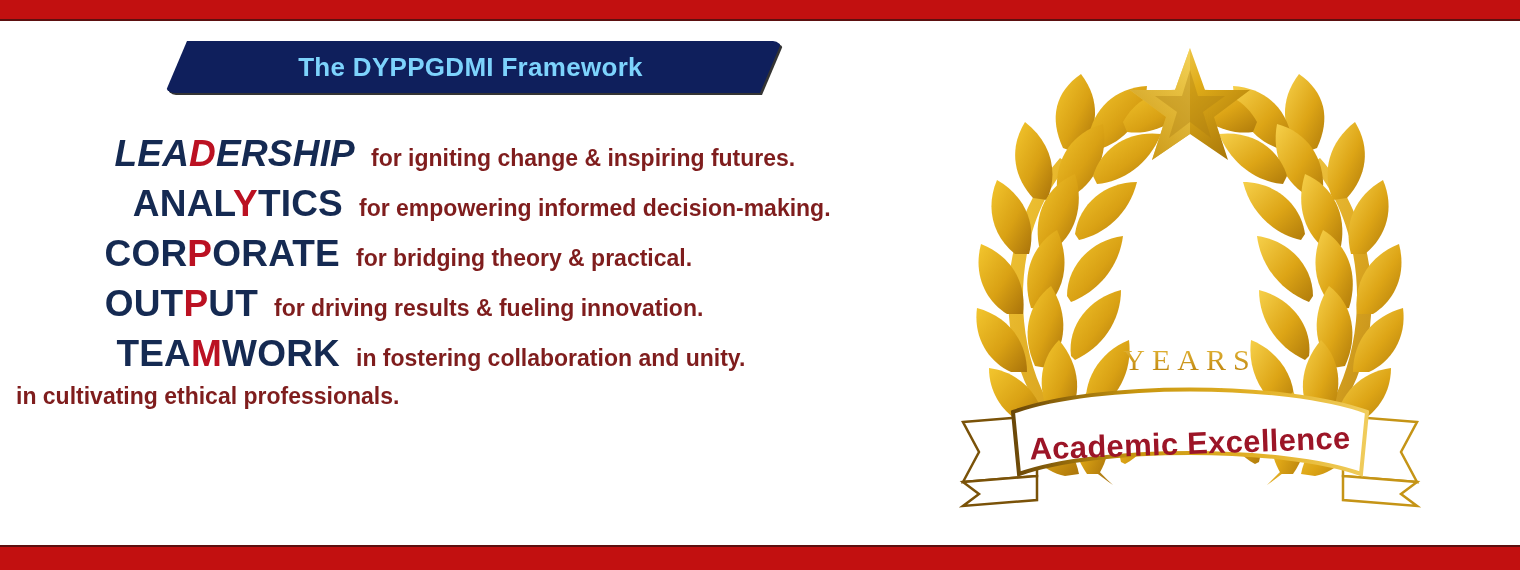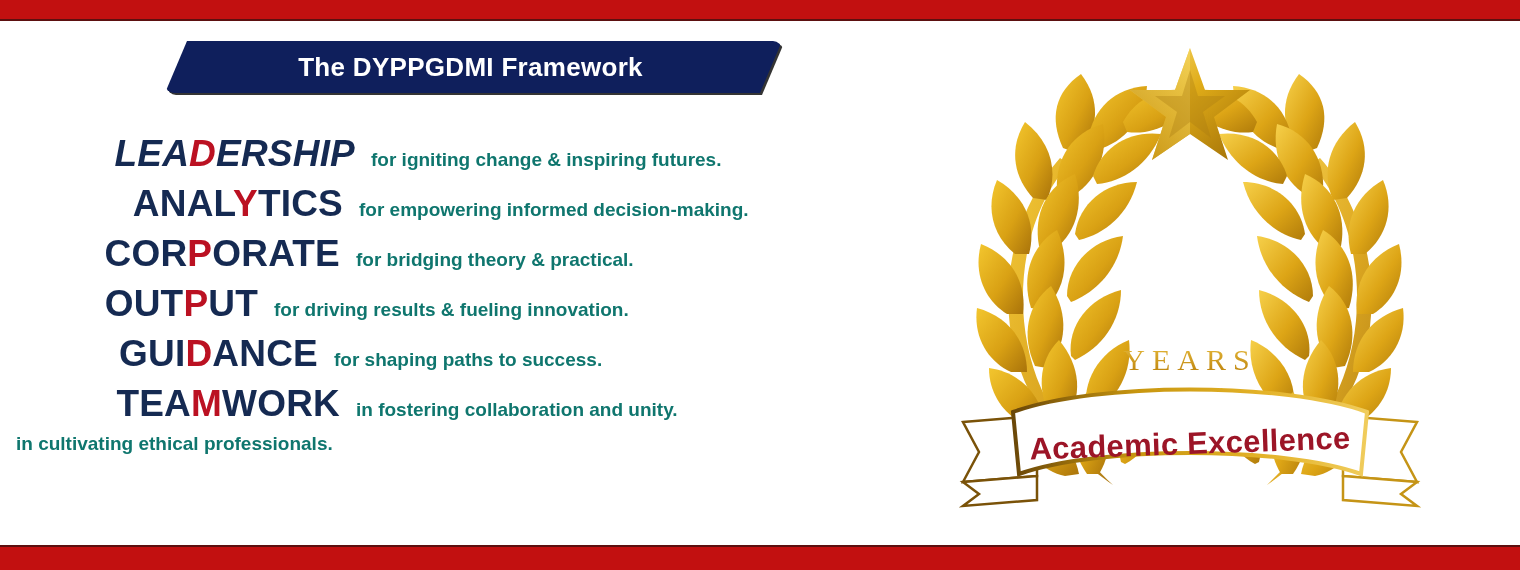--- a/index.html
+++ b/index.html
@@ -15,21 +15,21 @@
 
   
   .bar{position:absolute;left:0;width:1520px;background:#c21010;}
   .bar-top{top:0;height:19px;border-bottom:2px solid #5c1010;}
   .bar-bottom{bottom:0;height:23px;border-top:2px solid #5c1010;}
 
   
   .banner{
     position:absolute;left:165px;top:41px;width:617px;height:52px;
     background:#0f1f5c;
-    color:#ffffff;
+    color:#7dd3fc;
     border-radius:9px;
     -webkit-clip-path:polygon(22px 0,617px 0,595px 52px,0 52px);
     clip-path:polygon(22px 0,617px 0,595px 52px,0 52px);
     display:flex;align-items:center;justify-content:center;
     box-sizing:border-box;
     padding-right:6px;
   }
   .banner-shadow{
     position:absolute;left:167px;top:43px;width:617px;height:52px;
     background:#111;
@@ -51,21 +51,21 @@
     white-space:nowrap;
   }
   .kw{
     font-size:37px;font-weight:bold;color:#152a52;
     letter-spacing:.2px;
     text-align:right;
     flex:0 0 auto;
   }
   .kw .hl{color:#bb1122;}
   .desc{
-    font-size:19px;font-weight:bold;color:#0f766e;
+    font-size:23px;font-weight:bold;color:#7f1d1d;
     margin-left:16px;
     flex:0 0 auto;
   }
 
   
   .emblem{position:absolute;left:945px;top:30px;width:490px;height:505px;}
   .emblem svg{display:block;width:100%;height:100%;}
   .em-badge{
     position:absolute;left:0;top:0;width:490px;height:505px;
     pointer-events:none;
@@ -131,24 +131,20 @@
       <span class="kw" style="width:340px;"><span>COR</span><span class="hl">P</span><span>ORATE</span></span>
       <span class="desc">for bridging theory &amp; practical.</span>
     </div>
 
     <div class="line">
       <span class="kw" style="width:258px;"><span>OUT</span><span class="hl">P</span><span>UT</span></span>
       <span class="desc">for driving results &amp; fueling innovation.</span>
     </div>
 
 
-    <div class="line">
-      <span class="kw" style="width:318px;"><span>GUI</span><span class="hl">D</span><span>ANCE</span></span>
-      <span class="desc">for shaping paths to success.</span>
-    </div>
 
     <div class="line">
       <span class="kw" style="width:340px;"><span>TEA</span><span class="hl">M</span><span>WORK</span></span>
       <span class="desc">in fostering collaboration and unity.</span>
     </div>
 
     <div class="line">
       <span class="desc">in cultivating ethical professionals.</span>
     </div>
 

